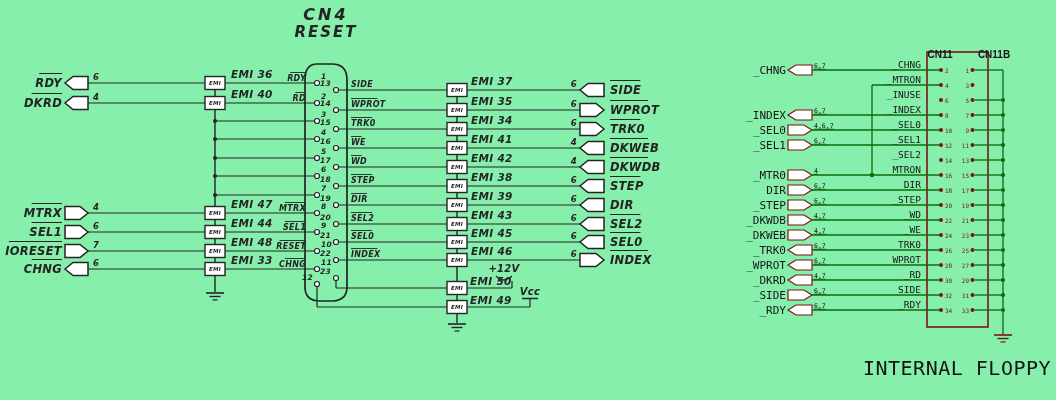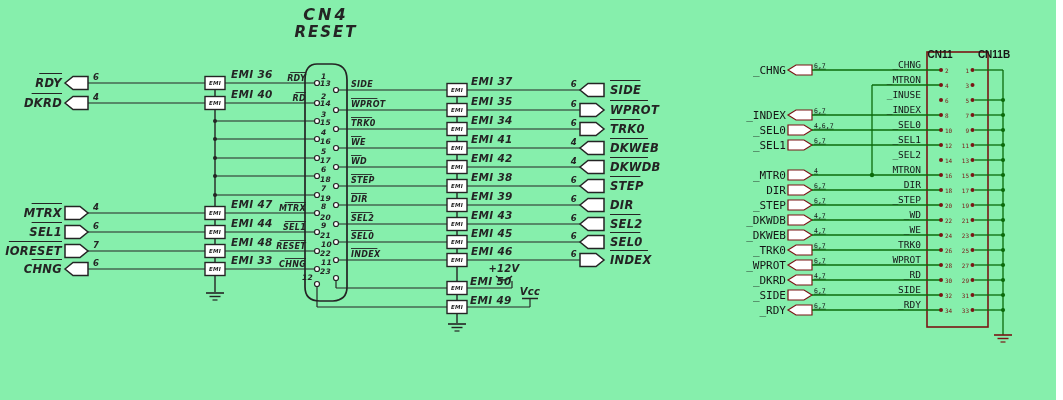--- a/index.html
+++ b/index.html
@@ -496,13 +496,14 @@
       <text x="969" y="312.5" fill="#7a1414" font-size="6" text-anchor="end" font-family="&quot;DejaVu Sans Mono&quot;,monospace" font-style="normal" font-weight="400" letter-spacing="0">33</text>
       <circle cx="972.5" cy="310" r="2" fill="#7a1414"></circle>
       <line x1="974.5" y1="310" x2="1003" y2="310" stroke="#0b6b0b" stroke-width="1.3"></line>
       <circle cx="1003" cy="310" r="2.1" fill="#0b6b0b"></circle>
       <line x1="994" y1="335" x2="1012" y2="335" stroke="#7a1414" stroke-width="1.6"></line>
       <line x1="997.5" y1="338.5" x2="1008.5" y2="338.5" stroke="#7a1414" stroke-width="1.4"></line>
       <line x1="1000.5" y1="342" x2="1005.5" y2="342" stroke="#7a1414" stroke-width="1.2"></line>
     </svg>
   <div id="hdr-cn11" class="hdr">CN11</div>
   <div id="hdr-cn11b" class="hdr">CN11B</div>
+  <div class="caption">INTERNAL FLOPPY</div>
 </div>
 
 </body></html>

